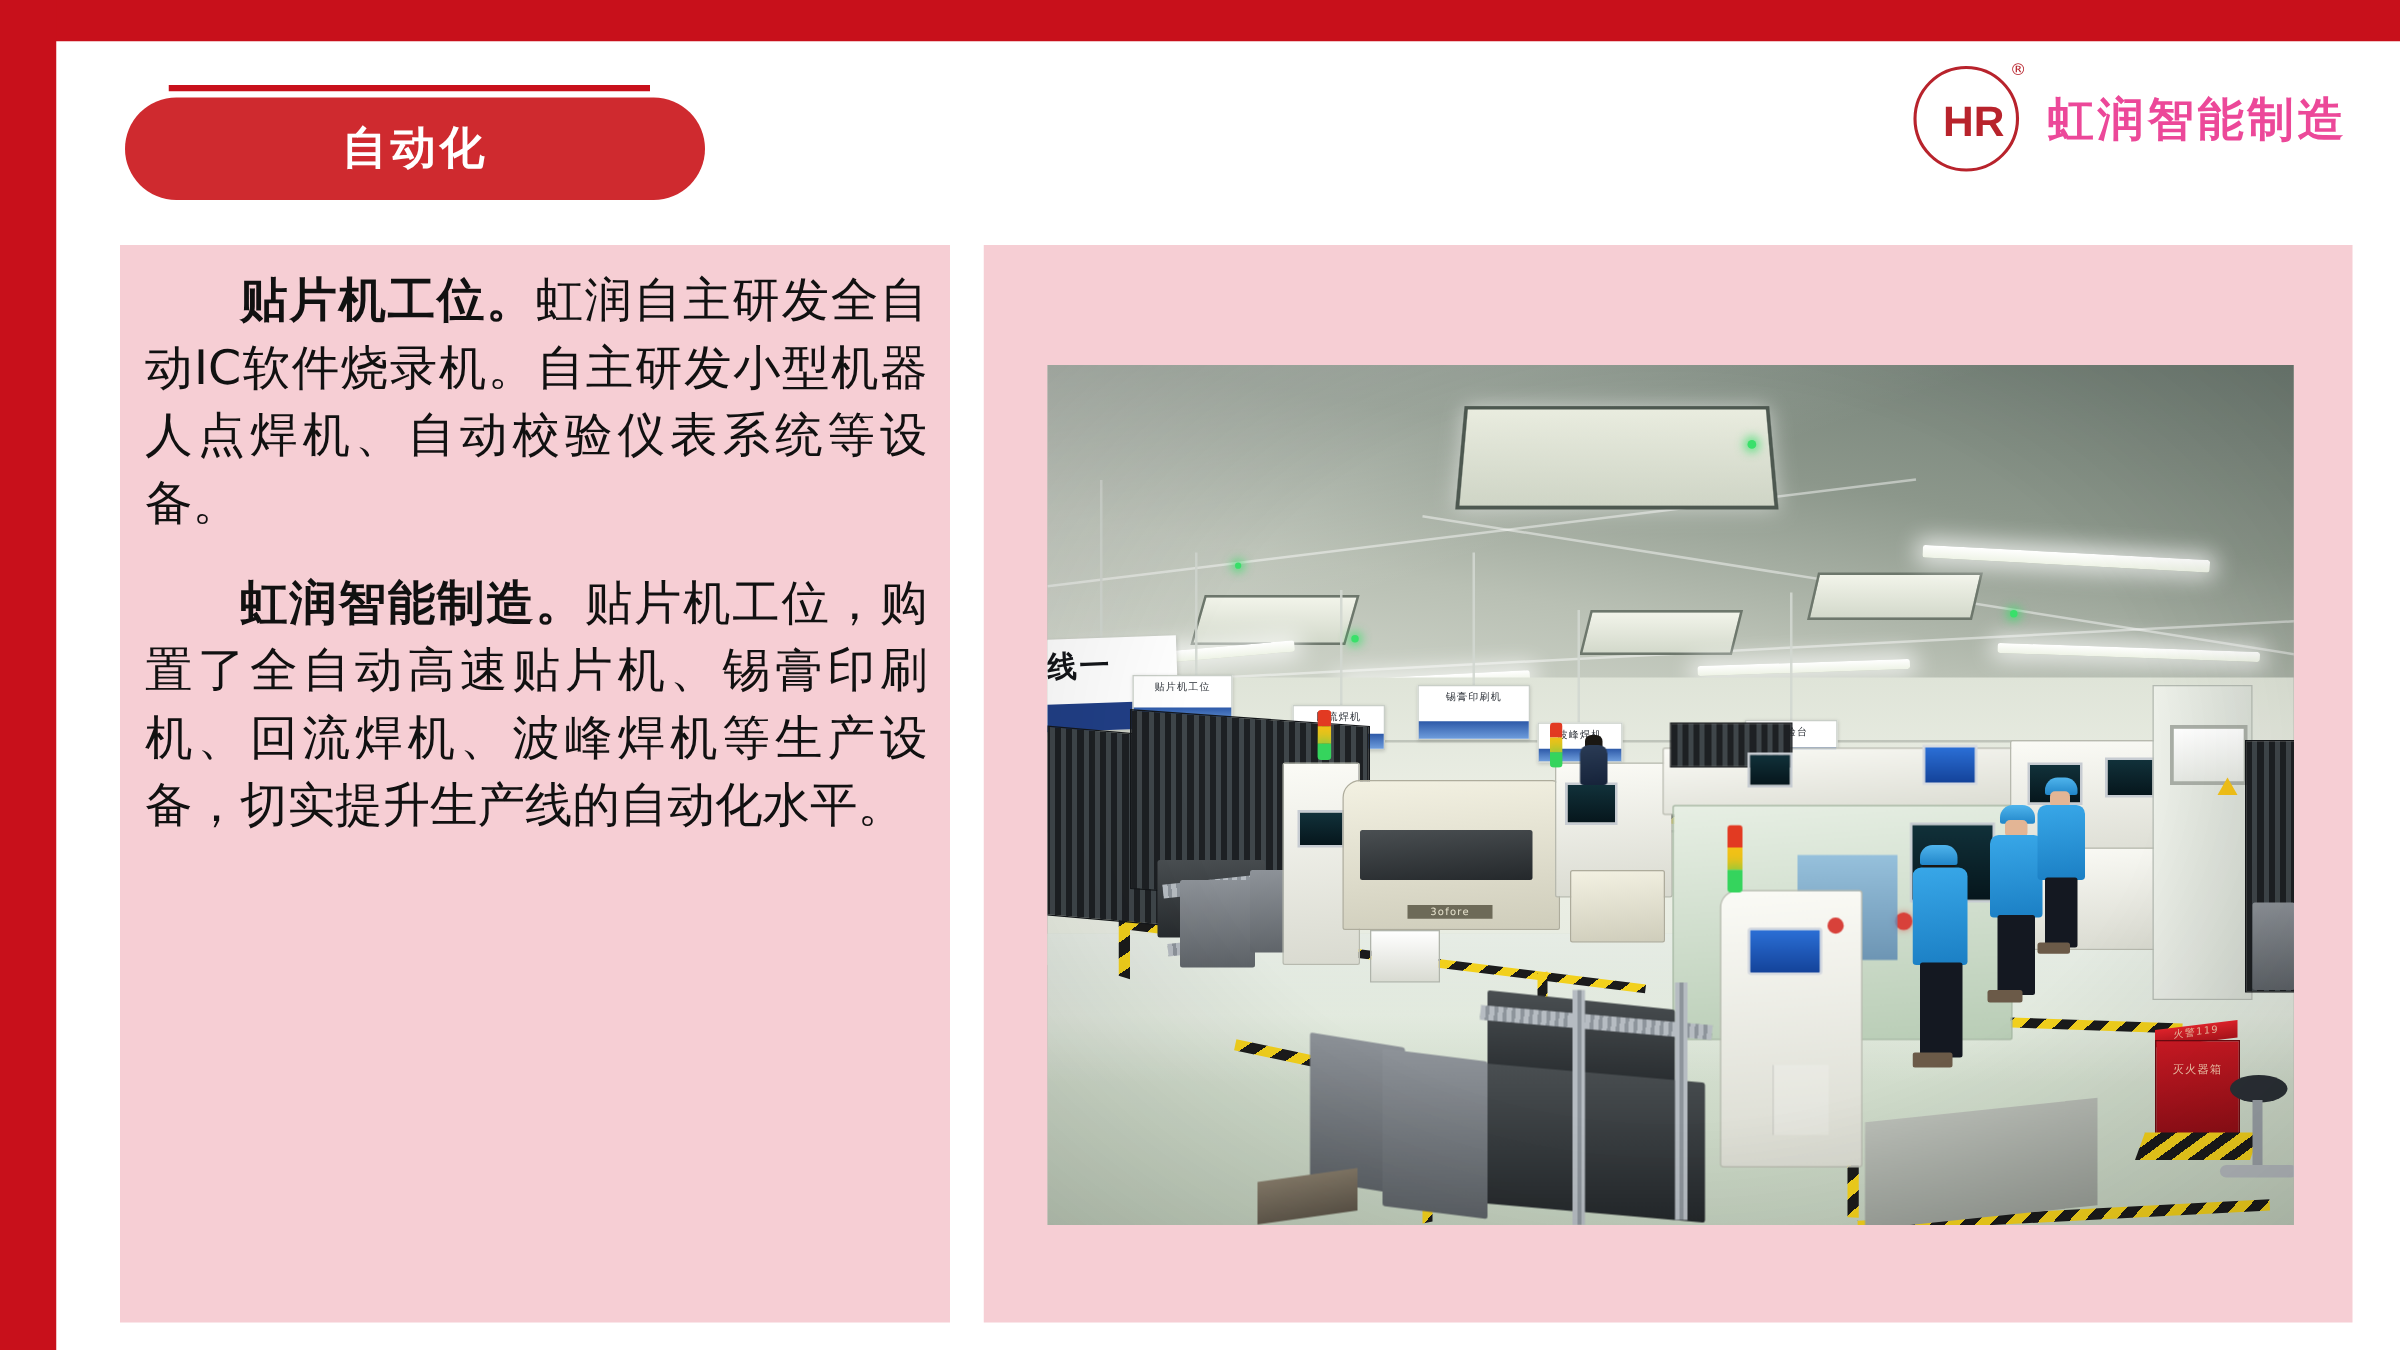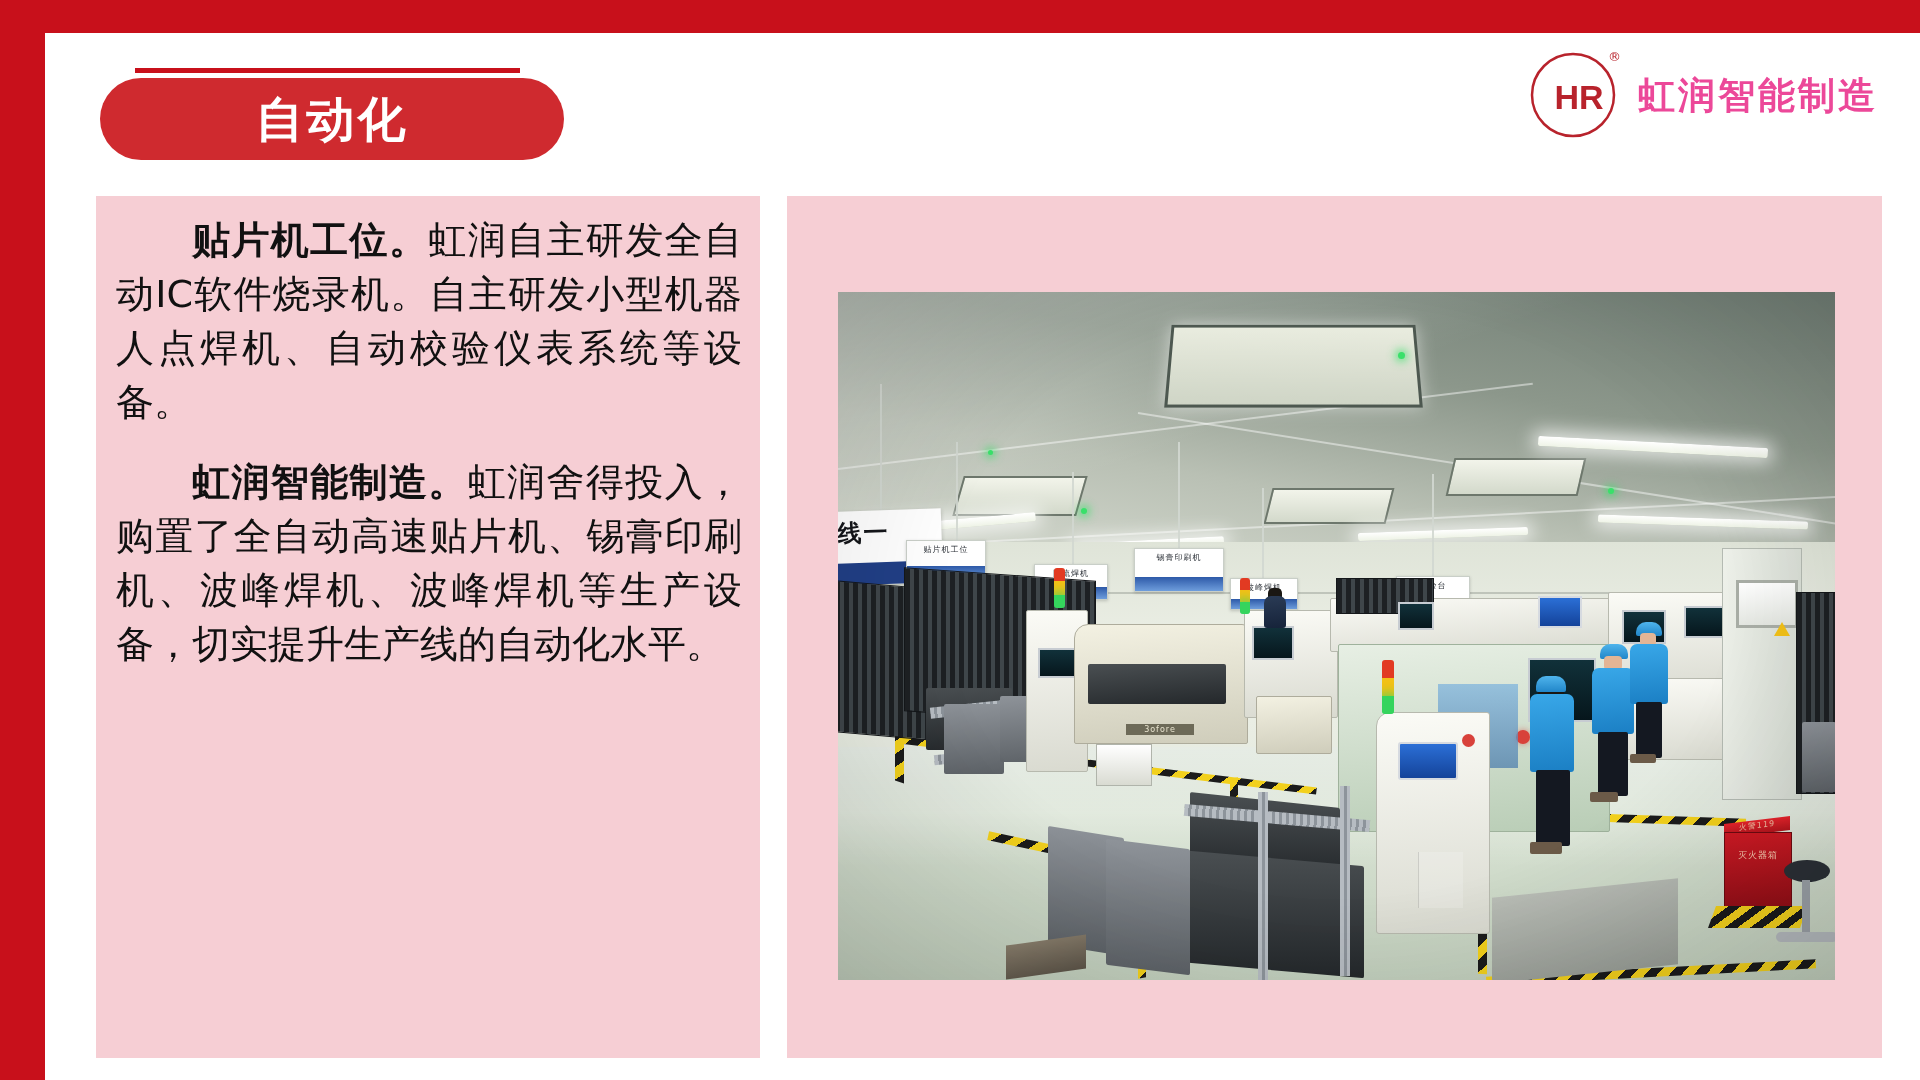--- a/index.html
+++ b/index.html
@@ -19,21 +19,21 @@
   
   .badge-rule{
     position:absolute;left:135px;top:68px;width:385px;height:5px;background:#c8101b;
   }
   .badge{
     position:absolute;left:100px;top:78px;width:464px;height:82px;
     background:#cf2a2f;border-radius:41px;
     display:flex;align-items:center;justify-content:center;
   }
   .badge-text{
-    color:#ffffff;font-size:48px;font-weight:bold;letter-spacing:3px;
+    color:#ffffff;font-size:36px;font-weight:bold;letter-spacing:3px;
     line-height:1;
   }
 
   
   .logo{position:absolute;right:42px;top:52px;height:86px;display:flex;align-items:center;gap:22px;}
   .logo-mark{position:relative;width:86px;height:86px;flex:0 0 auto;}
   .logo-reg{
     position:absolute;right:-5px;top:-2px;font-size:13px;color:#b8232c;
     font-family:"DejaVu Sans","Liberation Sans",sans-serif;line-height:1;
   }
@@ -206,21 +206,21 @@
 
   <div class="panel-left">
     <div class="copy">
 
 
       <p class="para">
         <span class="lead">贴片机工位。</span><span>虹润自主研发全自动IC软件烧录机。自主研发小型机器人点焊机、自动校验仪表系统等设备。</span>
       </p>
 
       <p class="para">
-        <span class="lead">虹润智能制造。</span><span>虹润舍得投入，购置了全自动高速贴片机、锡膏印刷机、波峰焊机、波峰焊机等生产设备，切实提升生产线的自动化水平。</span>
+        <span class="lead">虹润智能制造。</span><span>贴片机工位，购置了全自动高速贴片机、锡膏印刷机、回流焊机、波峰焊机等生产设备，切实提升生产线的自动化水平。</span>
       </p>
 
     </div>
   </div>
 
   <div class="panel-right">
     <div class="photo">
 
       <div class="ph-layer ceiling"></div>
 

